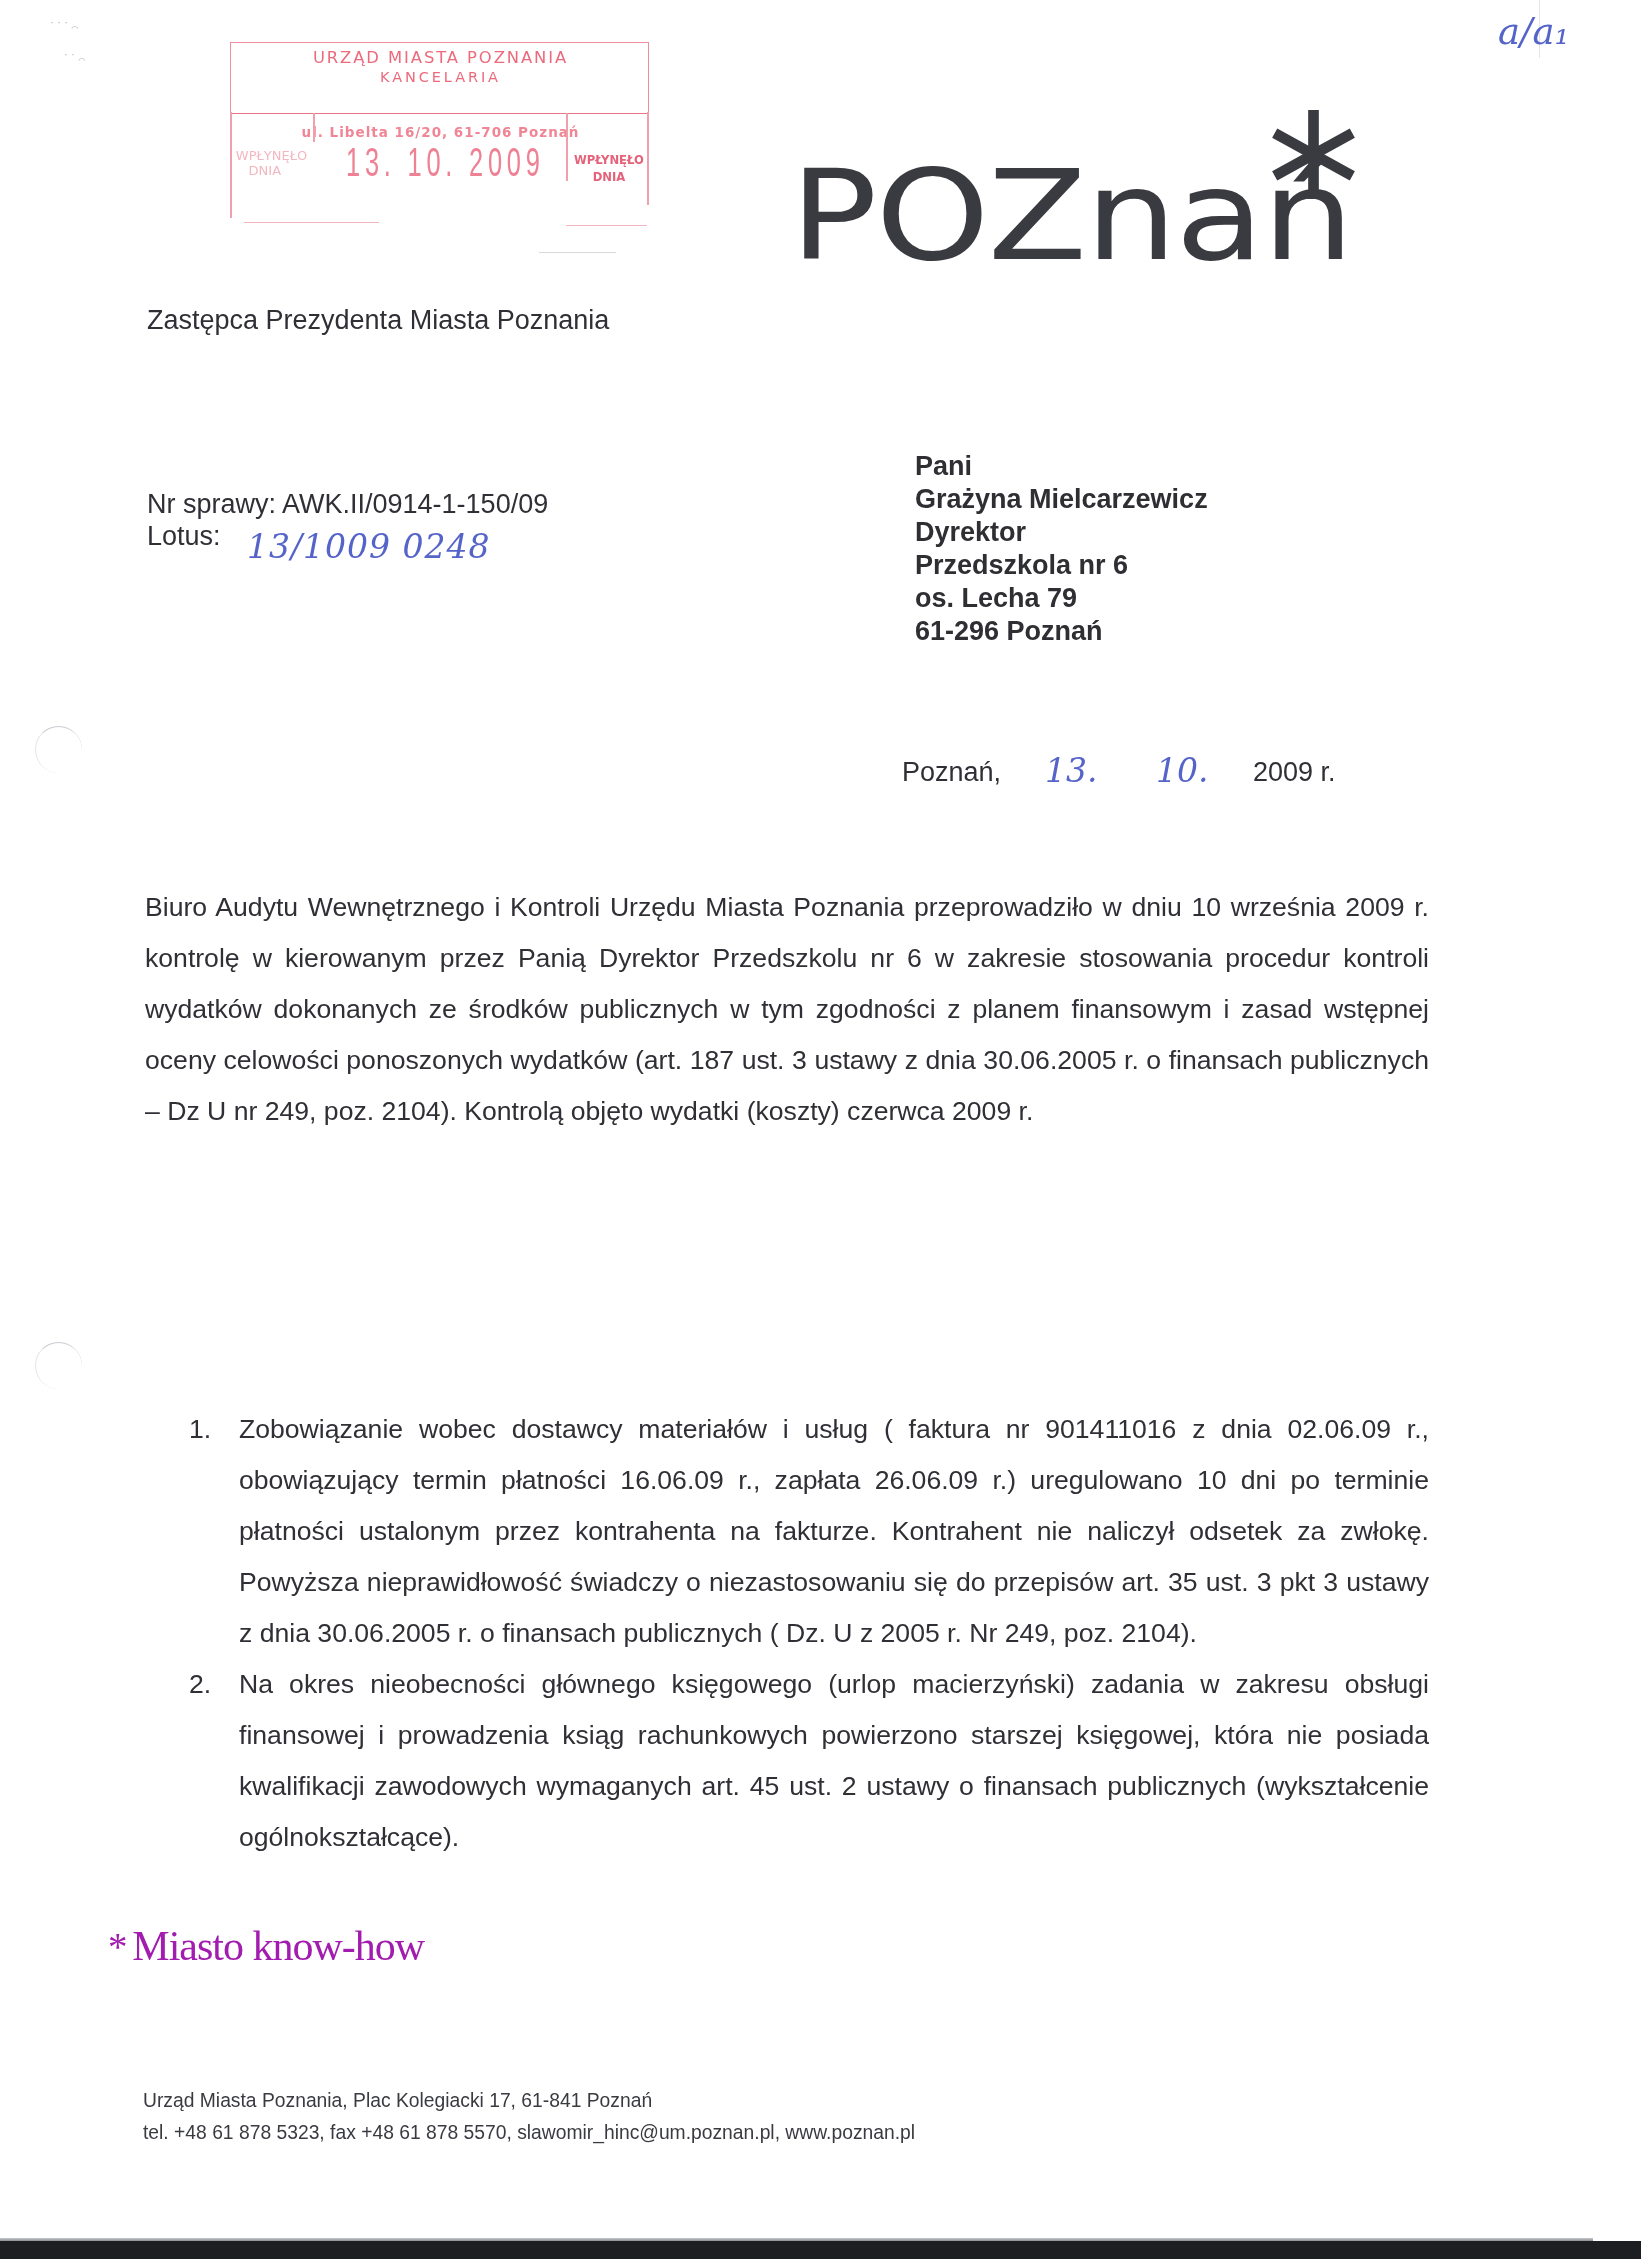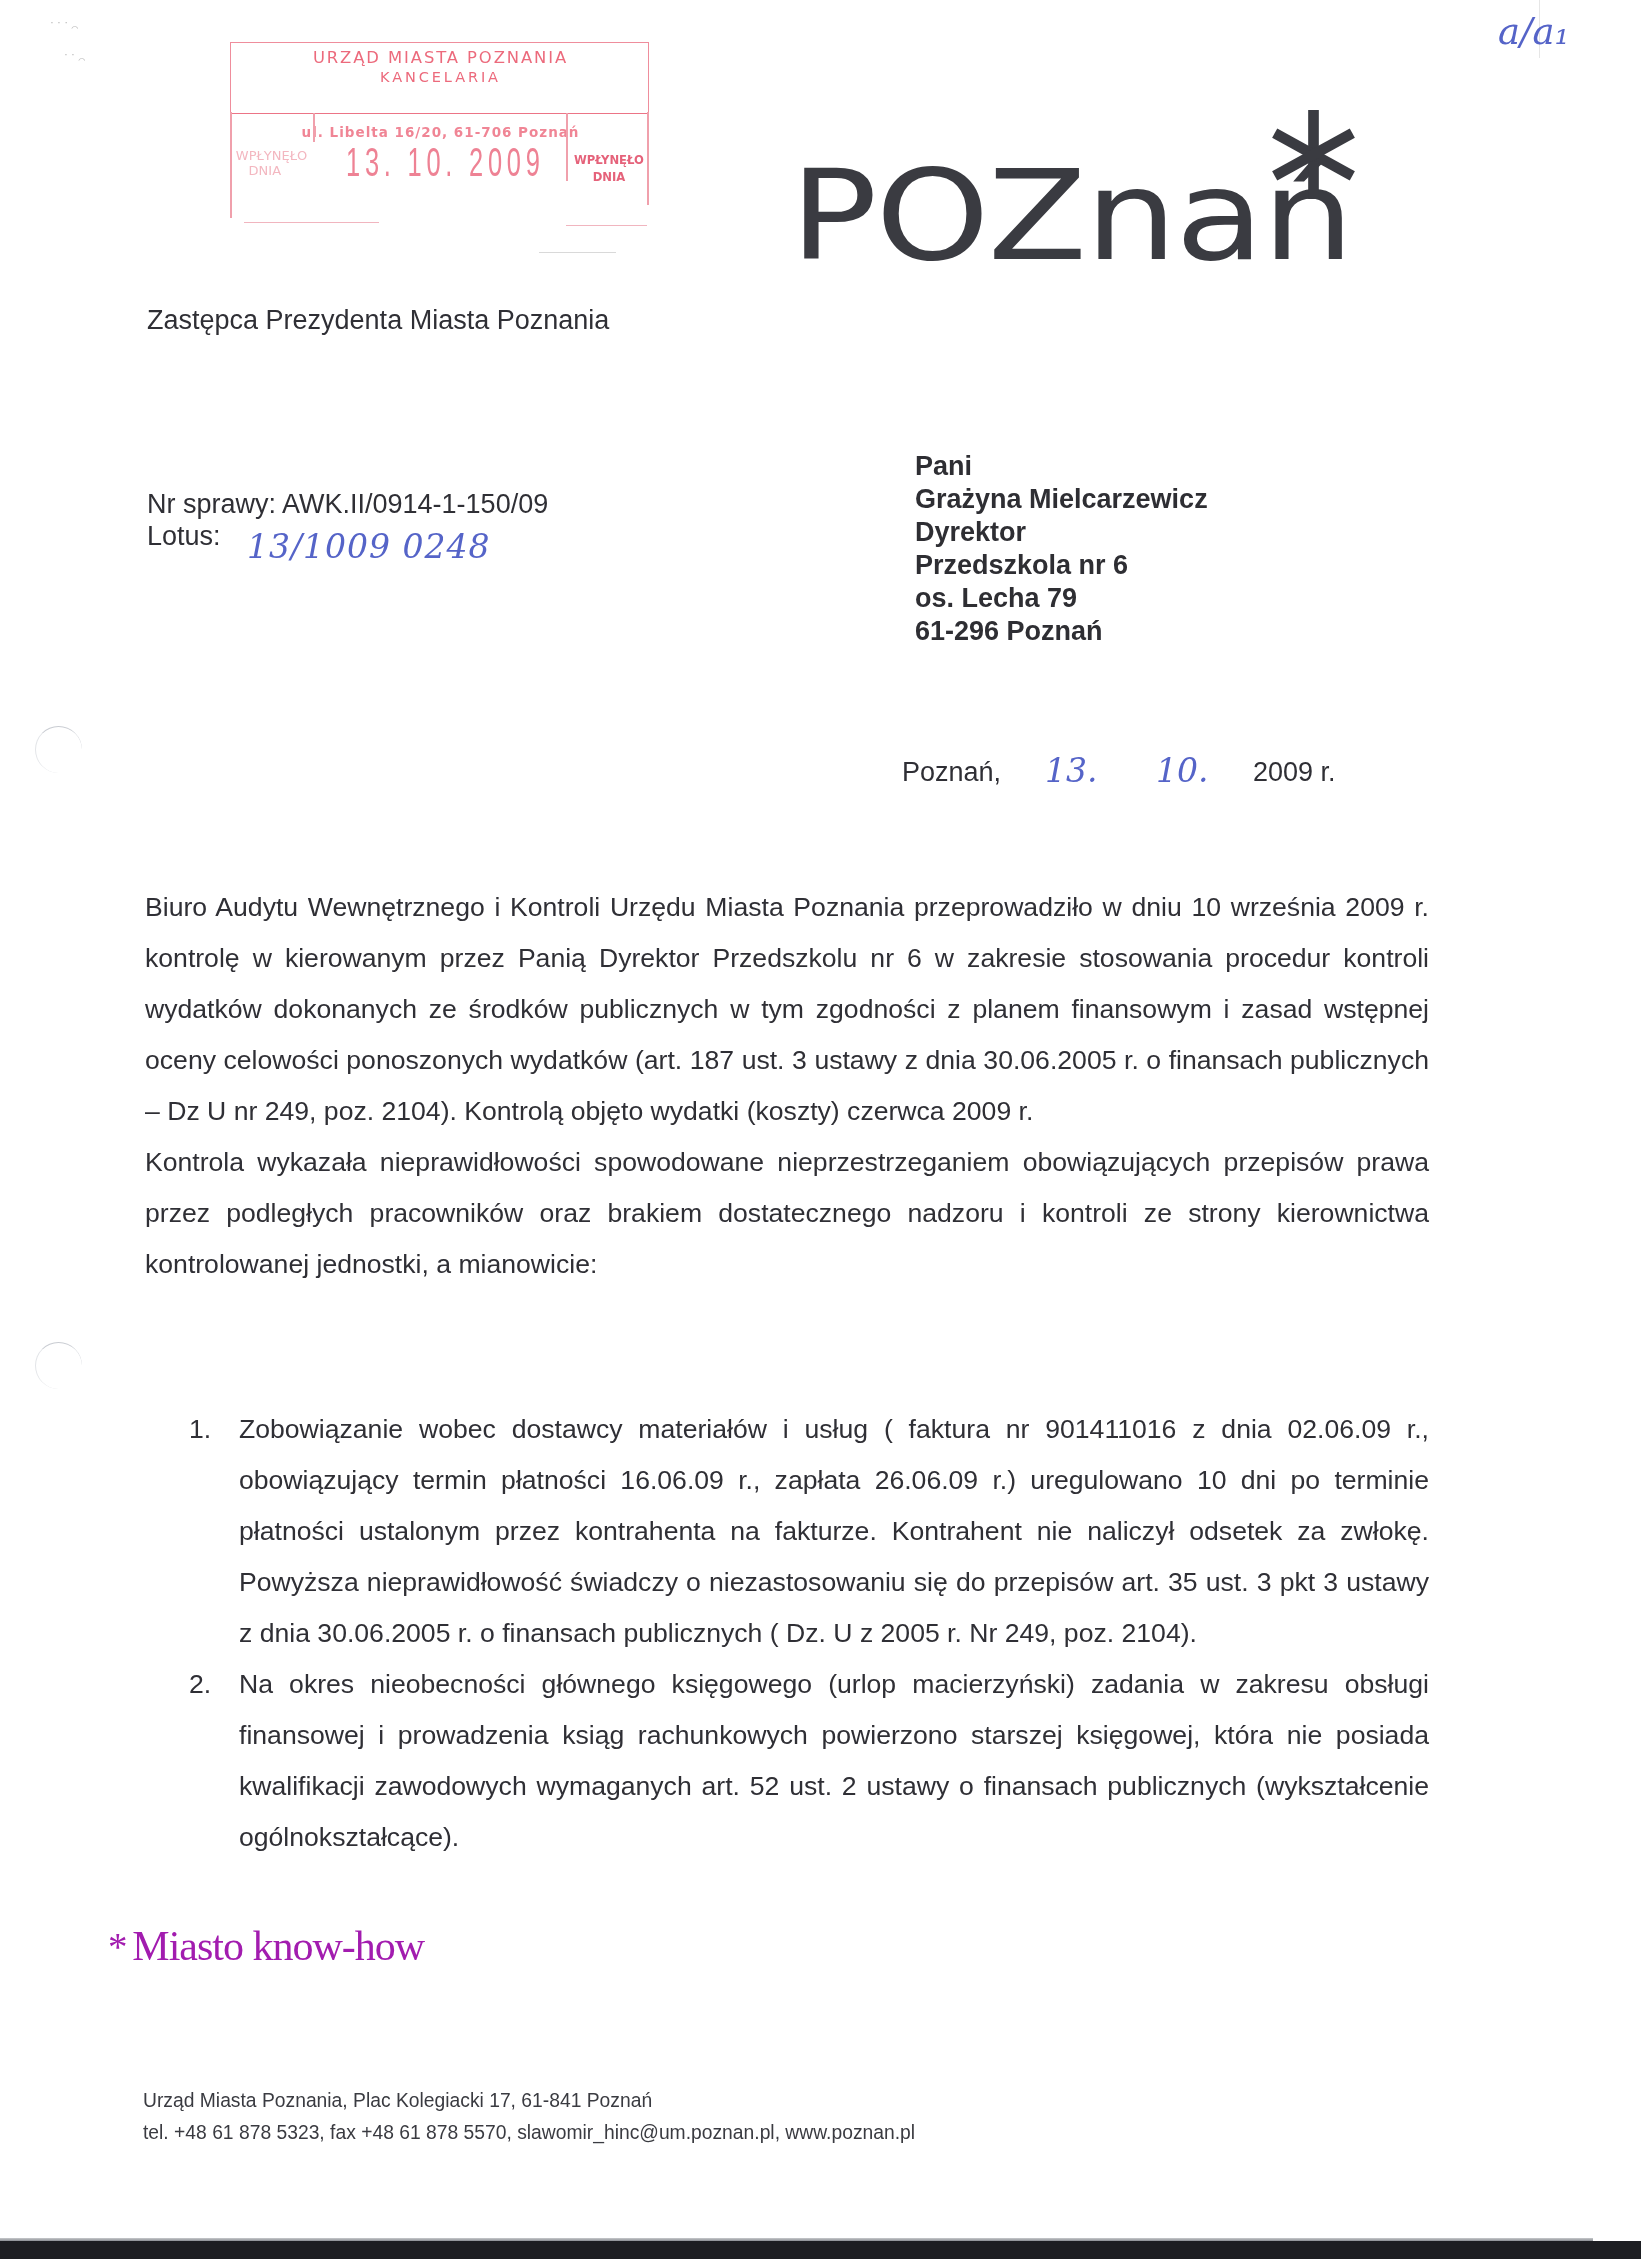--- a/index.html
+++ b/index.html
@@ -109,31 +109,30 @@
   <div>61-296 Poznań</div>
 </div>
 
 <div class="t" style="left:902px;top:757px;font-size:27px;">Poznań,</div>
 <div class="hand" style="left:1045px;top:751px;font-size:33px;">13.</div>
 <div class="hand" style="left:1156px;top:751px;font-size:33px;">10.</div>
 <div class="t" style="left:1253px;top:757px;font-size:27px;">2009 r.</div>
 
 <div class="body-block" style="top:882px;">
   <p>Biuro Audytu Wewnętrznego i Kontroli Urzędu Miasta Poznania przeprowadziło w dniu 10 września 2009 r. kontrolę w kierowanym przez Panią Dyrektor Przedszkolu nr 6 w zakresie stosowania procedur kontroli wydatków dokonanych ze środków publicznych w tym zgodności z planem finansowym i zasad wstępnej oceny celowości ponoszonych wydatków (art. 187 ust. 3 ustawy z dnia 30.06.2005 r. o finansach publicznych – Dz U nr 249, poz. 2104). Kontrolą objęto wydatki (koszty) czerwca 2009 r.</p>
-  <p>Kontrola wykazała nieprawidłowości spowodowane nieprzestrzeganiem obowiązujących przepisów prawa przez podległych pracowników oraz brakiem dostatecznego nadzoru i kontroli ze strony kierownictwa kontrolowanej jednostki, a mianowicie:</p>
 </div>
 
 <div class="list" style="top:1404px;">
   <div class="list-item">
     <span class="list-num">1.</span>
     <span>Zobowiązanie wobec dostawcy materiałów i usług ( faktura nr 901411016 z dnia 02.06.09 r., obowiązujący termin płatności 16.06.09 r., zapłata 26.06.09 r.)  uregulowano 10 dni po terminie płatności ustalonym przez kontrahenta na fakturze. Kontrahent nie naliczył odsetek za zwłokę. Powyższa nieprawidłowość świadczy o niezastosowaniu się do przepisów art. 35 ust. 3 pkt 3 ustawy z dnia 30.06.2005 r. o finansach publicznych ( Dz. U z 2005 r. Nr 249, poz. 2104).</span>
   </div>
   <div class="list-item">
     <span class="list-num">2.</span>
-    <span>Na okres nieobecności głównego księgowego (urlop macierzyński) zadania w zakresu obsługi finansowej i prowadzenia ksiąg rachunkowych powierzono starszej księgowej, która nie posiada kwalifikacji zawodowych  wymaganych art. 52 ust. 2 ustawy o finansach publicznych (wykształcenie ogólnokształcące).</span>
+    <span>Na okres nieobecności głównego księgowego (urlop macierzyński) zadania w zakresu obsługi finansowej i prowadzenia ksiąg rachunkowych powierzono starszej księgowej, która nie posiada kwalifikacji zawodowych  wymaganych art. 45 ust. 2 ustawy o finansach publicznych (wykształcenie ogólnokształcące).</span>
   </div>
 </div>
 
 <div class="footer-brand">
   <span class="star">*</span><span>Miasto know-how</span>
 </div>
 <div class="footer-line" style="top:2090px;text-align:right;">Urząd Miasta Poznania, Plac Kolegiacki 17, 61-841 Poznań</div>
 <div class="footer-line" style="top:2122px;">tel. +48 61 878 5323, fax +48 61 878 5570, slawomir_hinc@um.poznan.pl, www.poznan.pl</div>
 
 <div class="bottom-shadow"></div>

